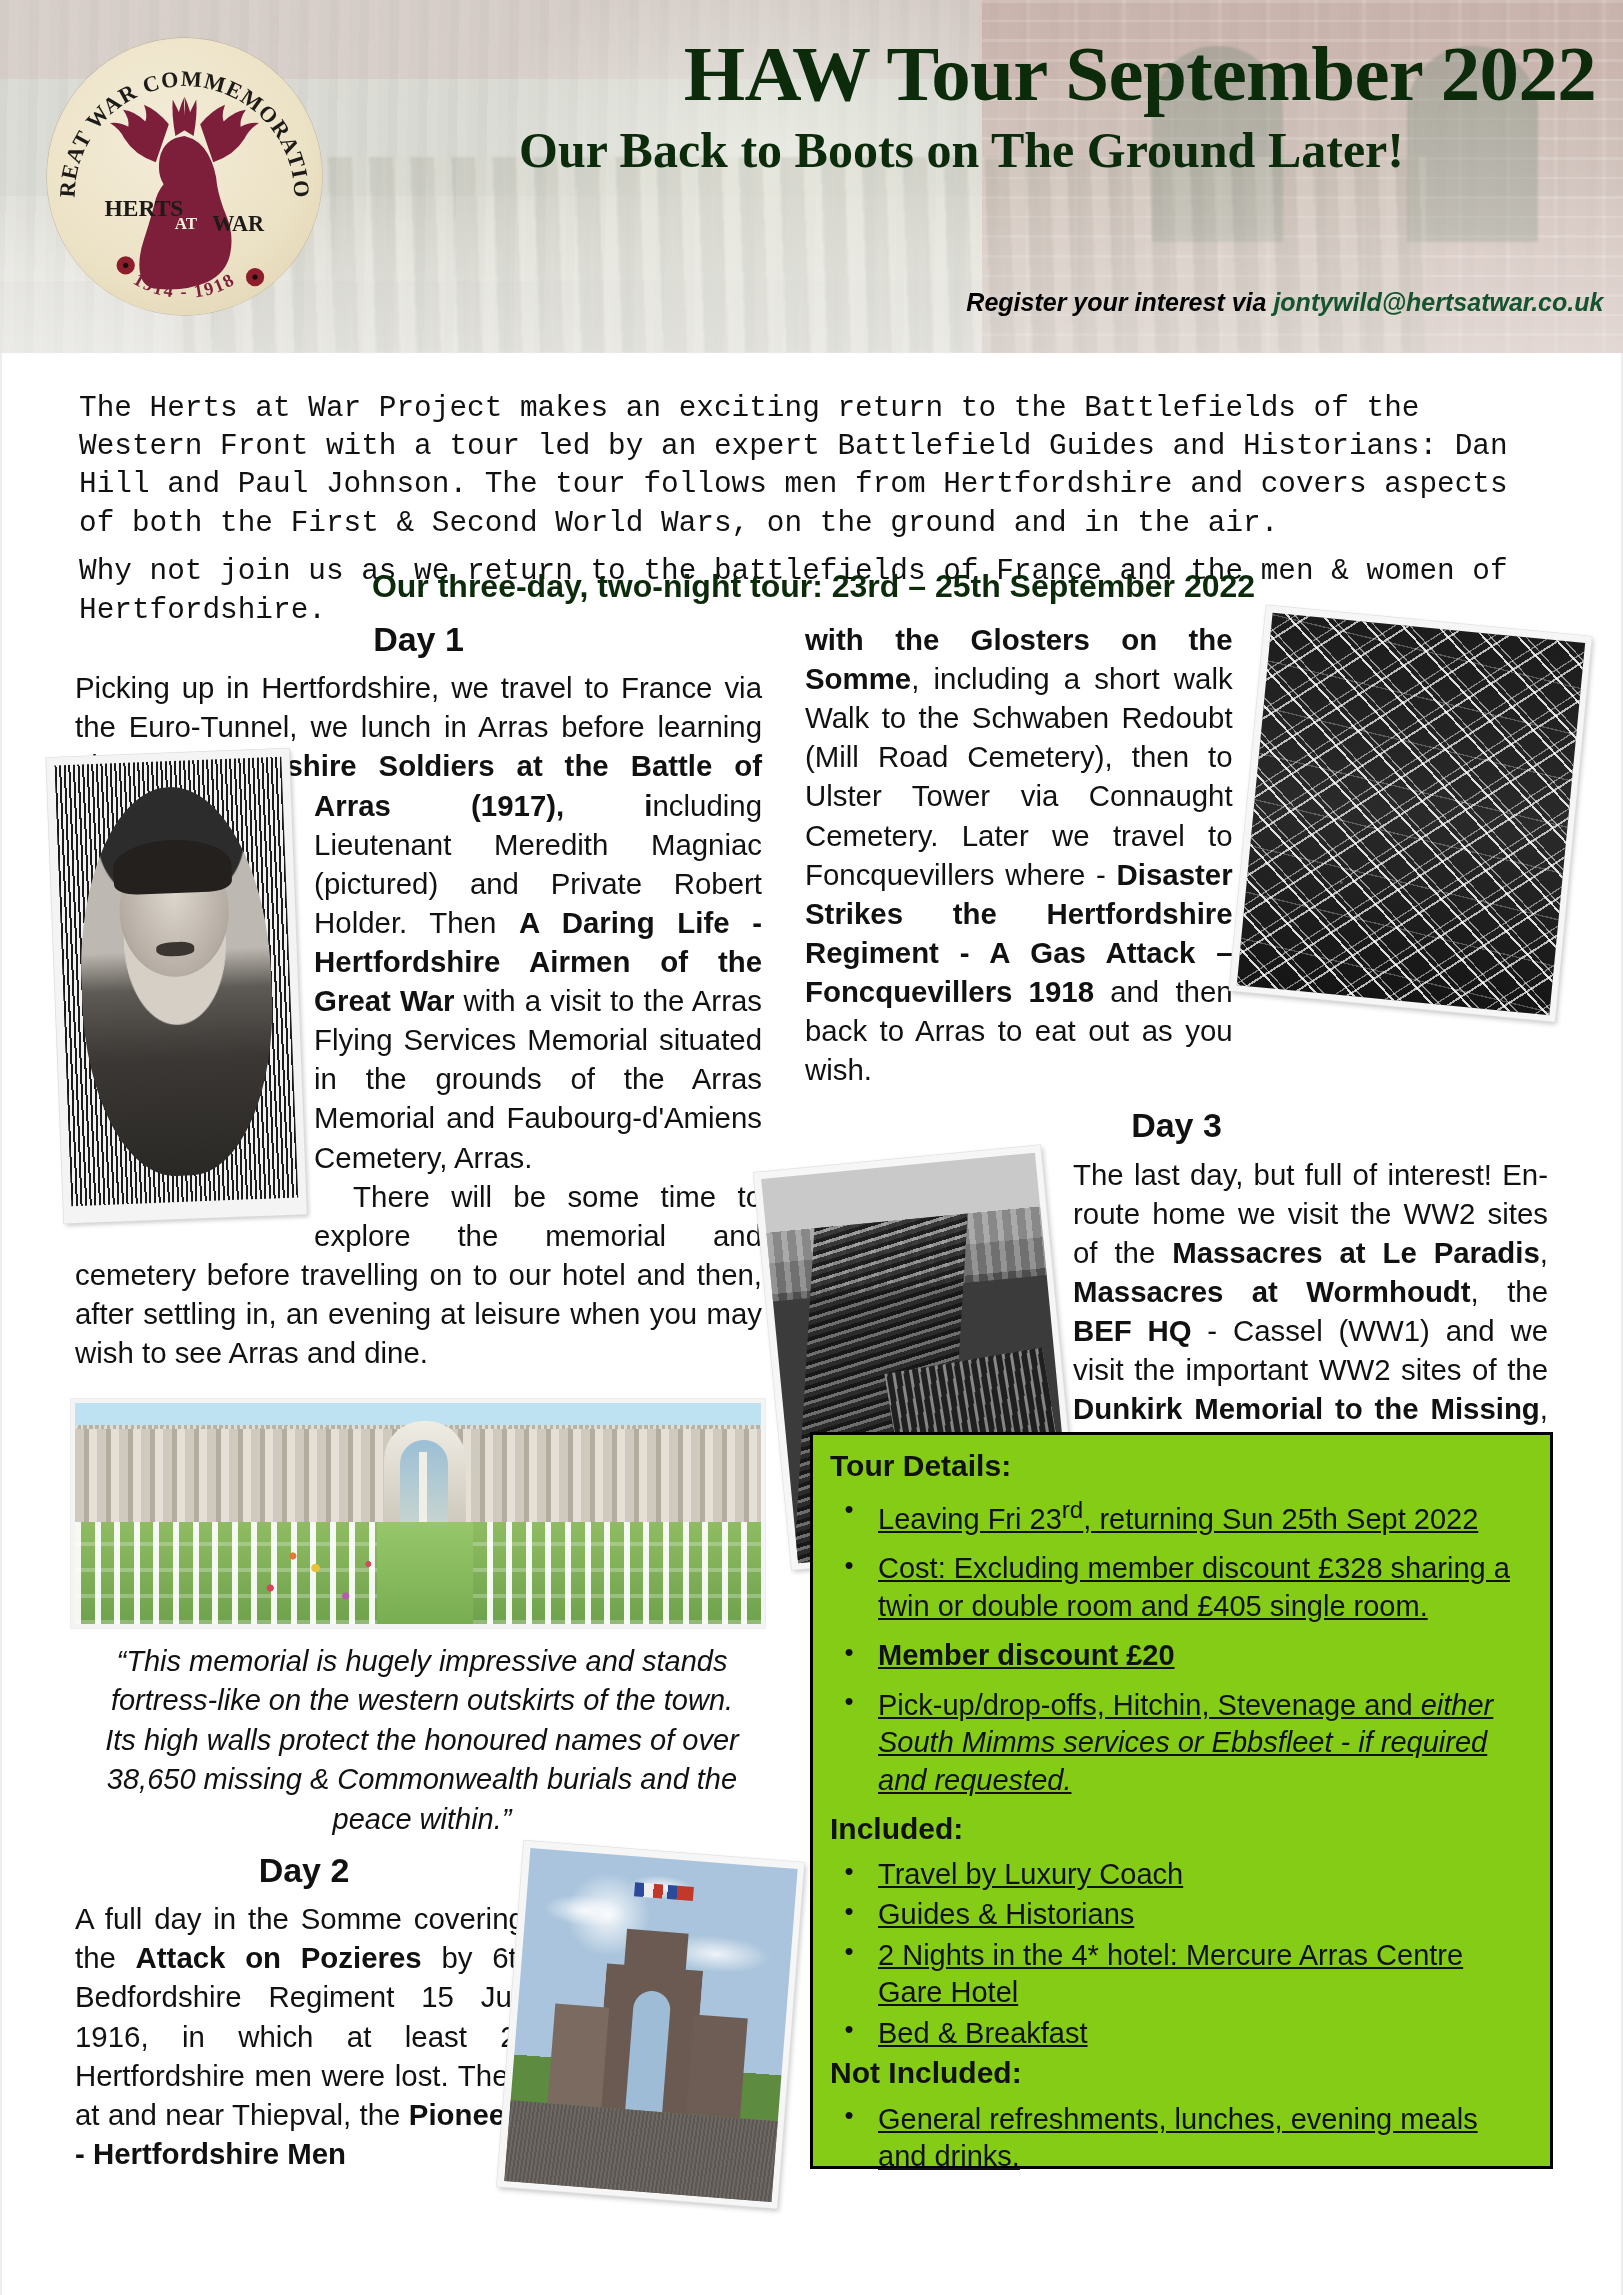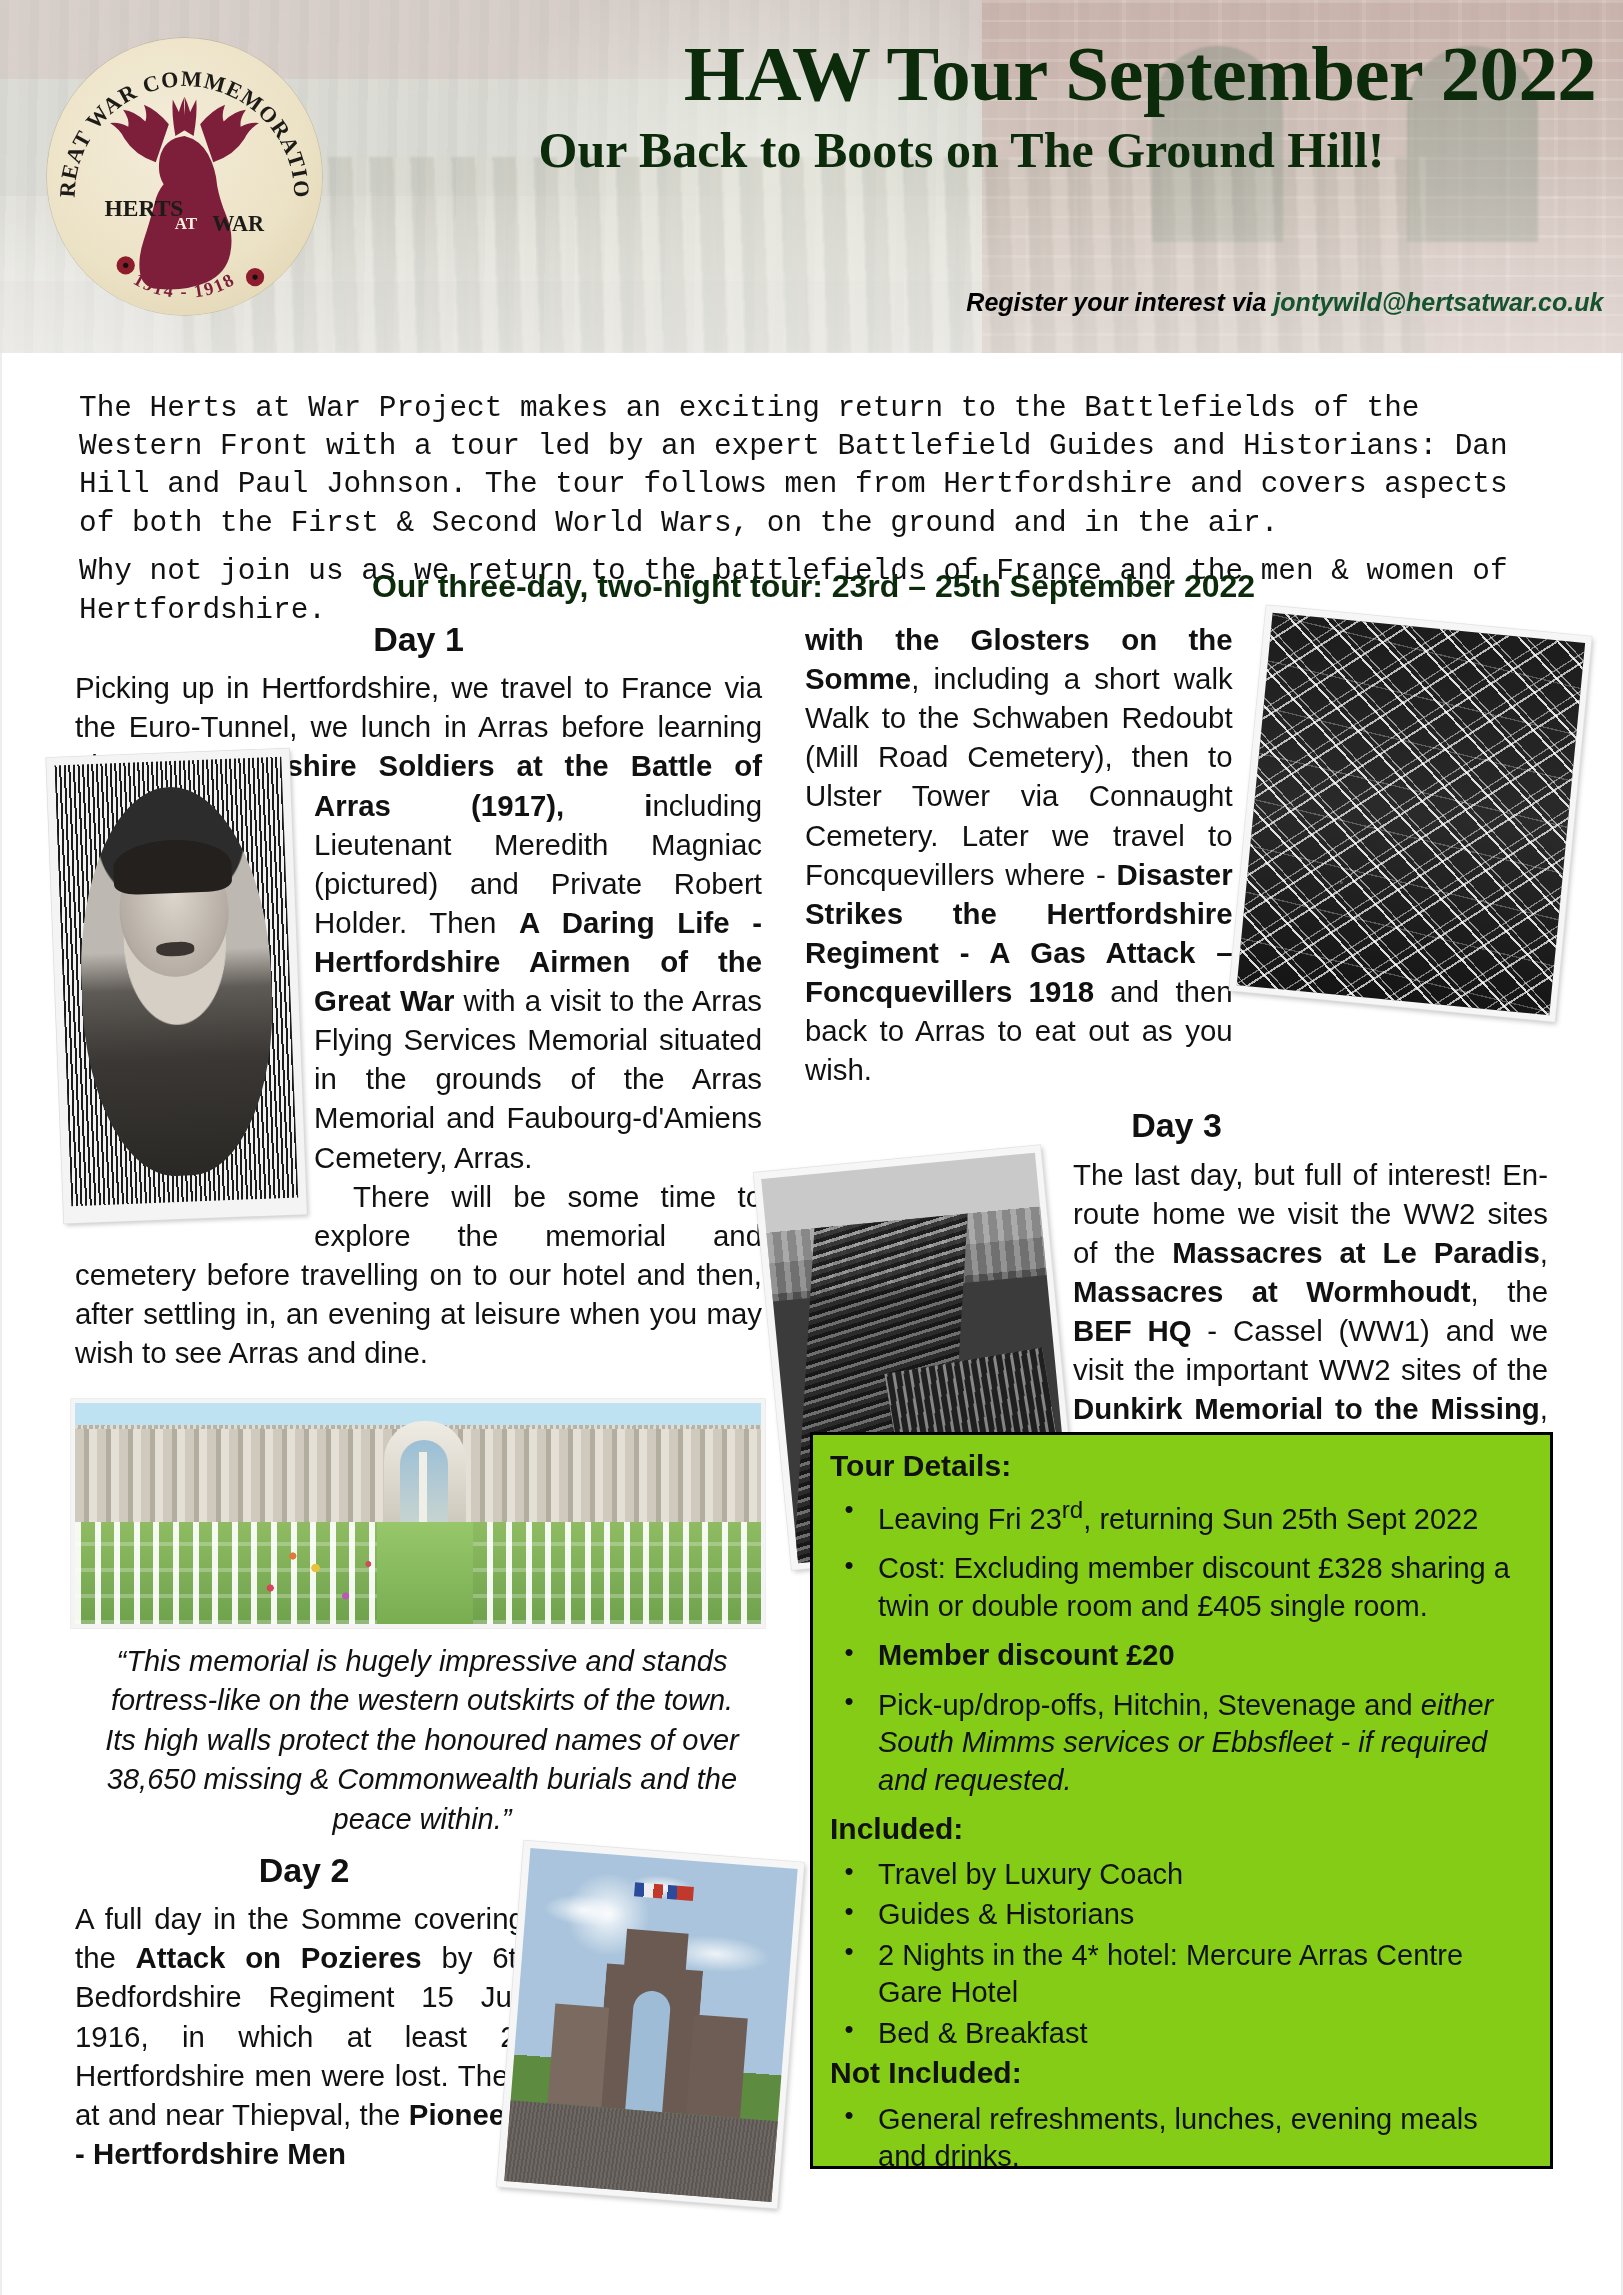--- a/index.html
+++ b/index.html
@@ -327,21 +327,21 @@
     border:3.3px solid #000;
     box-sizing:border-box;
     padding:14.4px 17px 6.5px 17px;
     background:#84cc16;
   }
   .tb-head{font-weight:bold;font-size:30px;color:#111;margin:0 0 10.5px 0;}
   .tb-head.tight{margin-top:3.9px;}
   .tb-list{list-style:none;margin:0 0 3.9px 0;padding:0;}
   .tb-list li{
     position:relative;padding-left:48px;margin:0 0 11.8px 0;
-    font-size:29px;line-height:1.30;color:#111;
+    font-size:29px;line-height:1.30;color:#111;text-decoration:underline;
   }
   .tb-list li::before{
     content:"\2022";position:absolute;left:14.4px;top:-1.3px;font-size:26px;
   }
   .tb-list.dense li{margin:0 0 2.6px 0;}
   .tb-list li b{font-weight:bold;}
   .tb-list li i{font-style:italic;}
 
   .page-border{
     position:absolute;left:0;top:353px;width:1623px;height:1942px;
@@ -402,21 +402,21 @@
         <text x="292" y="296" font-family="Liberation Serif, serif" font-size="34" font-weight="bold" fill="#1d1b17" text-anchor="middle">WAR</text>
 
         <circle cx="120" cy="348" r="14" fill="#8e1d2c"></circle>
           <circle cx="120" cy="348" r="4" fill="#111"></circle>
         <circle cx="318" cy="366" r="14" fill="#8e1d2c"></circle>
           <circle cx="318" cy="366" r="4" fill="#111"></circle>
       </svg>
     </div>
 
     <div class="banner-title">HAW Tour September 2022</div>
-    <div class="banner-sub">Our Back to Boots on The Ground Hill!</div>
+    <div class="banner-sub">Our Back to Boots on The Ground Later!</div>
     <div class="banner-register">
       <span>Register your interest via </span><span class="mail">jontywild@hertsatwar.co.uk</span>
     </div>
   </div>
 
   <div class="page-border"></div>
 
   <div class="intro">
     <p>The Herts at War Project makes an exciting return to the Battlefields of the Western Front with a tour led by an expert Battlefield Guides and Historians: Dan Hill and Paul Johnson. The tour follows men from Hertfordshire and covers aspects of both the First &amp; Second World Wars, on the ground and in the air.</p>
     <p>Why not join us as we return to the battlefields of France and the men &amp; women of Hertfordshire.</p>

